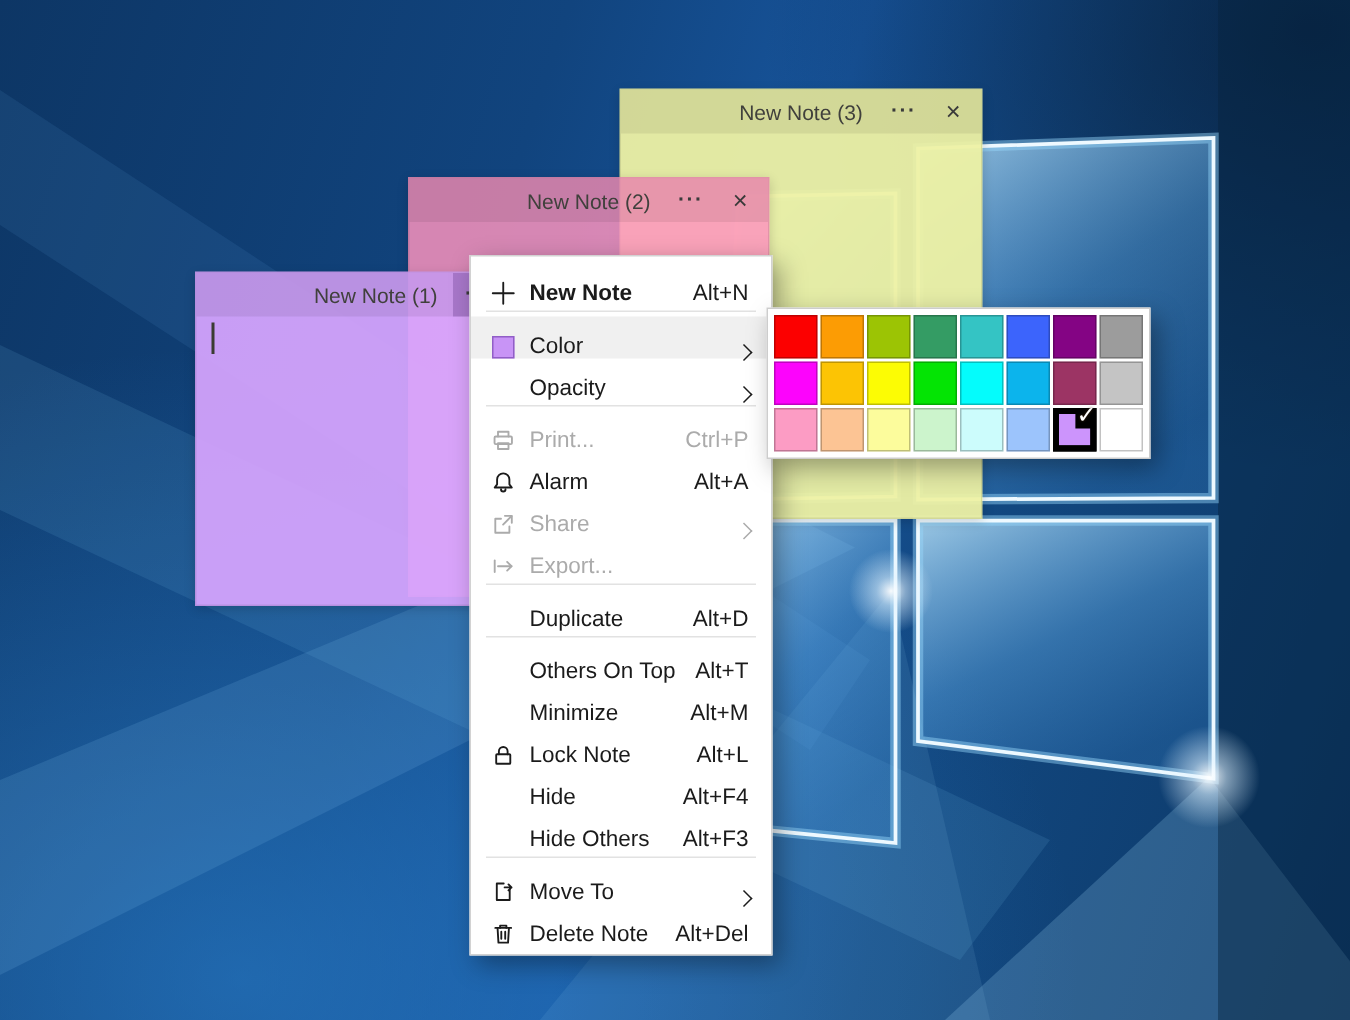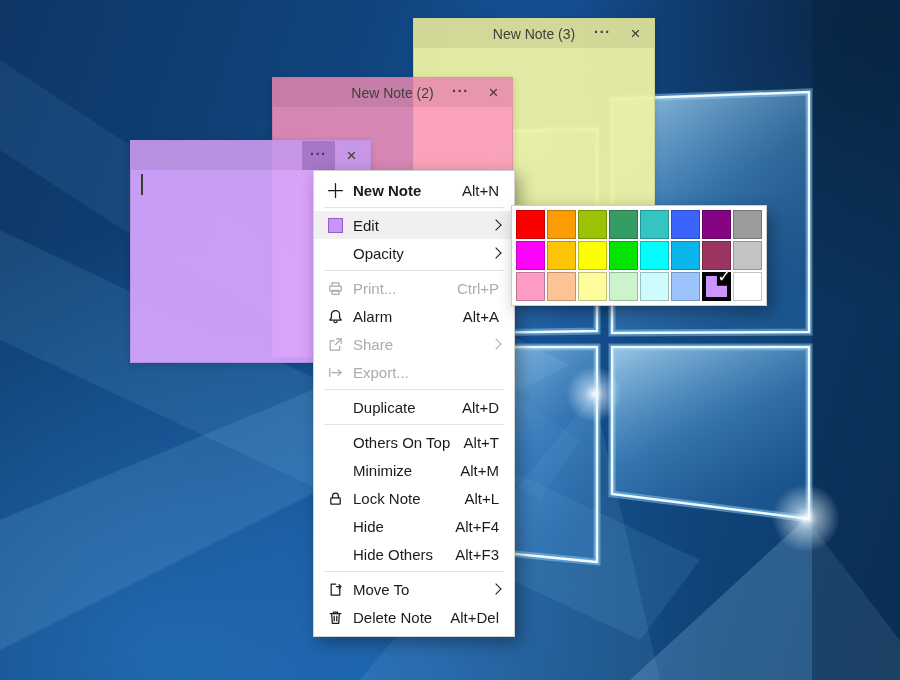--- a/index.html
+++ b/index.html
@@ -5,38 +5,38 @@
   html,body{margin:0;padding:0;}
   body{width:900px;height:680px;font-family:"Liberation Sans","DejaVu Sans",sans-serif;}
   .screen{position:relative;width:900px;height:680px;overflow:hidden;
     background:
       radial-gradient(520px 420px at 97% 3%, rgba(4,18,38,0.6), transparent 70%),
       radial-gradient(900px 680px at 18% 96%, rgba(45,135,215,0.55), transparent 62%),
       linear-gradient(108deg,#0d3665 0%,#11447e 34%,#17549b 52%,#12477f 70%,#0c3866 100%);}
   .wallsvg{position:absolute;left:0;top:0;z-index:0;}
 
   
-  .note{position:absolute;border:1px solid rgba(0,0,0,0.09);box-sizing:border-box;box-shadow:0 2px 7px rgba(0,0,0,0.16);}
+  .note{position:absolute;border:1px solid rgba(0,0,0,0.09);box-sizing:border-box;box-shadow:0 2px 7px rgba(0,0,0,0.16);margin-top:41px;}
   .note-1{left:130px;top:140px;width:241px;height:223px;background:rgba(216,165,255,0.92);z-index:30;}
   .note-2{left:272px;top:77px;width:241px;height:280px;background:rgba(253,148,189,0.84);z-index:20;}
   .note-3{left:413px;top:18px;width:242px;height:287px;background:rgba(237,241,164,0.95);z-index:10;}
   .note-header{height:29px;background:rgba(0,0,0,0.07);position:relative;display:flex;align-items:center;}
   .note-title{position:absolute;left:0;right:0;text-align:center;font-size:14px;color:#40403c;}
   .note-btns{position:absolute;right:2px;top:0;height:100%;display:flex;}
   .note-btn{width:33px;height:100%;display:flex;align-items:center;justify-content:center;color:#3a3a3a;}
   .note-btn.dots{font-size:14px;font-weight:bold;letter-spacing:1px;padding-bottom:4px;box-sizing:border-box;}
   .note-btn.close{font-size:17px;}
   .note-btn.active{background:rgba(62,18,110,0.24);}
   .note-body{position:relative;height:calc(100% - 29px);}
   .caret{position:absolute;left:10px;top:4px;width:2px;height:21px;background:#3b3b32;}
 
   
   .context-menu{position:absolute;left:313px;top:170px;width:202px;box-sizing:border-box;background:#fff;
     border:1px solid #d2d2d2;padding:5px 0;z-index:40;box-shadow:5px 6px 16px rgba(0,0,0,0.35);}
-  .menu-item{height:28px;display:flex;align-items:center;padding:0 10px 0 8px;font-size:15px;color:#1b1b1b;}
+  .menu-item{height:28px;display:flex;align-items:flex-end;padding:0 10px 0 8px;font-size:15px;color:#1b1b1b;}
   .menu-item.highlighted{background:#f0f0f0;}
   .menu-item.disabled{color:#ababab;}
   .menu-item.bold .mi-label{font-weight:bold;}
   .mi-icon{width:26px;min-width:26px;display:flex;align-items:center;justify-content:center;}
   .mi-icon svg{width:17px;height:17px;fill:none;stroke:currentColor;stroke-width:1.25;stroke-linecap:round;stroke-linejoin:round;}
   .swatch-ico{width:15px;height:15px;border:1px solid rgba(100,50,160,0.55);box-sizing:border-box;display:block;}
   .mi-label{margin-left:5px;flex:1;white-space:nowrap;}
   .mi-shortcut{margin-left:auto;padding-right:5px;white-space:nowrap;}
   .mi-chev{margin-left:auto;margin-right:4px;width:7px;height:7px;border-top:1.6px solid currentColor;border-right:1.6px solid currentColor;transform:rotate(45deg);}
   .menu-sep{height:1px;background:#e2e2e2;margin:3px 10px;}
@@ -116,20 +116,21 @@
       <span class="note-btns">
         <span class="note-btn dots">···</span>
         <span class="note-btn close">×</span>
       </span>
     </div>
     <div class="note-body"></div>
   </div>
 
   <div class="note note-1">
     <div class="note-header">
+      <span class="note-title">New Note (1)</span>
       <span class="note-btns">
         <span class="note-btn dots active">···</span>
         <span class="note-btn close">×</span>
       </span>
     </div>
     <div class="note-body">
       <span class="caret"></span>
     </div>
   </div>
 
@@ -141,21 +142,21 @@
           </svg>
         </span>
         <span class="mi-label">New Note</span>
         <span class="mi-shortcut">Alt+N</span>
       </div>
       <div class="menu-sep"></div>
       <div class="menu-item highlighted">
         <span class="mi-icon">
           <span class="swatch-ico" style="background: rgb(200, 148, 246);"></span>
         </span>
-        <span class="mi-label">Edit</span>
+        <span class="mi-label">Color</span>
         <span class="mi-chev"></span>
       </div>
       <div class="menu-item">
         <span class="mi-icon"></span>
         <span class="mi-label">Opacity</span>
         <span class="mi-chev"></span>
       </div>
       <div class="menu-sep"></div>
       <div class="menu-item disabled">
         <span class="mi-icon">

